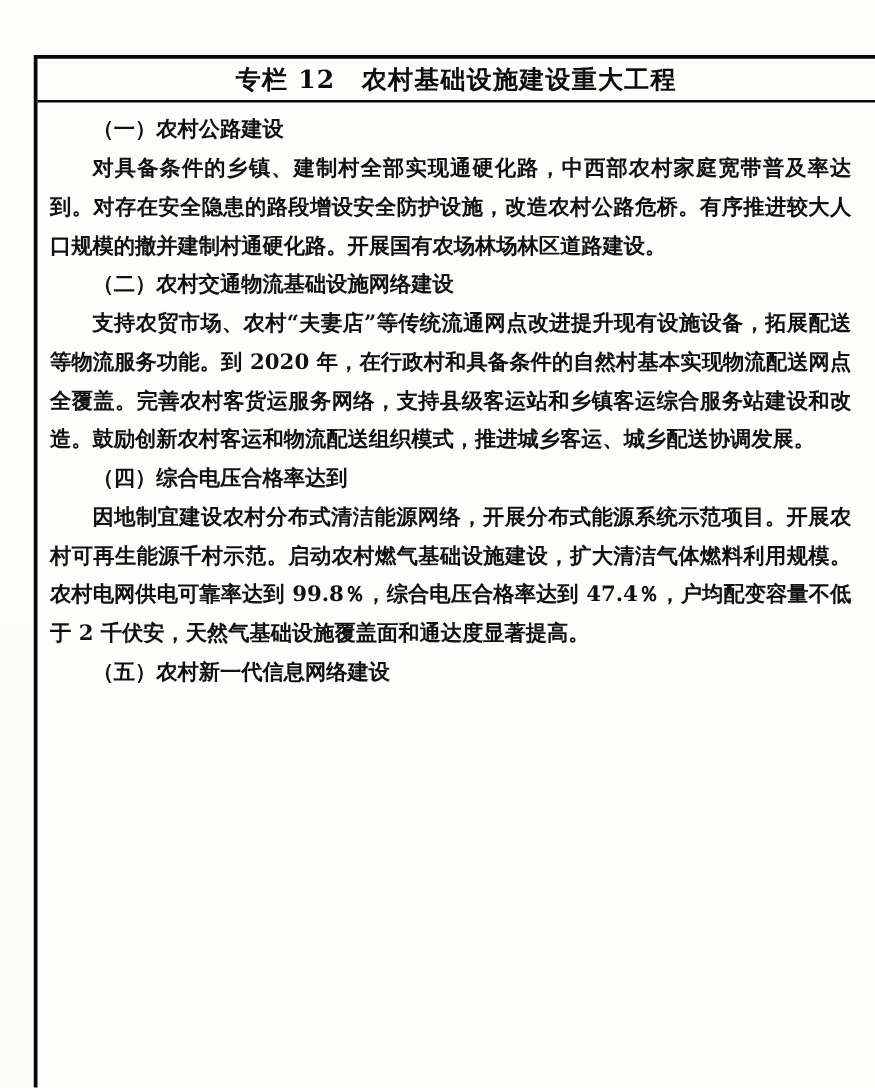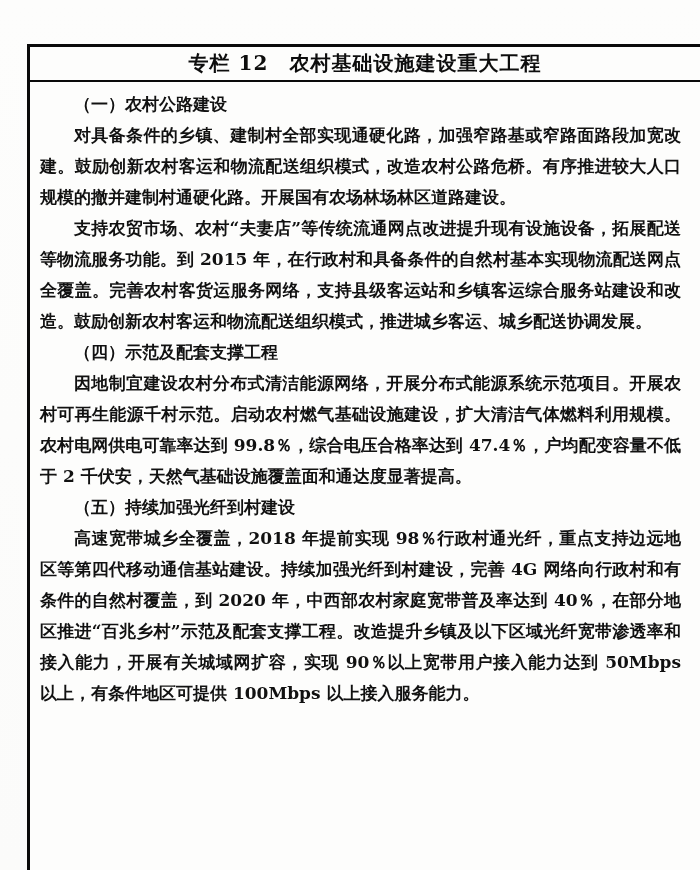--- a/index.html
+++ b/index.html
@@ -63,21 +63,21 @@
 </head>
 <body>
 
 <div class="page">
   <div class="frame">
     <div class="title-bar">
       <span class="title-text">专栏 12　农村基础设施建设重大工程</span>
     </div>
     <div class="box-body" id="box-body">
         <div class="sec-heading">（一）农村公路建设</div>
-        <div class="sec-para">对具备条件的乡镇、建制村全部实现通硬化路，加强窄路基或窄路面路段加宽改建。鼓励创新农村客运和物流配送组织模式，改造农村公路危桥。有序推进较大人口规模的撤并建制村通硬化路。开展国有农场林场林区道路建设。</div>
-        <div class="sec-para">支持农贸市场、农村“夫妻店”等传统流通网点改进提升现有设施设备，拓展配送等物流服务功能。到 2015 年，在行政村和具备条件的自然村基本实现物流配送网点全覆盖。完善农村客货运服务网络，支持县级客运站和乡镇客运综合服务站建设和改造。鼓励创新农村客运和物流配送组织模式，推进城乡客运、城乡配送协调发展。</div>
-        <div class="sec-heading">（四）示范及配套支撑工程</div>
+        <div class="sec-para">对具备条件的乡镇、建制村全部实现通硬化路，中西部农村家庭宽带普及率达到。对存在安全隐患的路段增设安全防护设施，改造农村公路危桥。有序推进较大人口规模的撤并建制村通硬化路。开展国有农场林场林区道路建设。</div>
+        <div class="sec-heading">（二）农村交通物流基础设施网络建设</div>
+        <div class="sec-para">支持农贸市场、农村“夫妻店”等传统流通网点改进提升现有设施设备，拓展配送等物流服务功能。到 2020 年，在行政村和具备条件的自然村基本实现物流配送网点全覆盖。完善农村客货运服务网络，支持县级客运站和乡镇客运综合服务站建设和改造。鼓励创新农村客运和物流配送组织模式，推进城乡客运、城乡配送协调发展。</div>
+        <div class="sec-heading">（四）综合电压合格率达到</div>
         <div class="sec-para">因地制宜建设农村分布式清洁能源网络，开展分布式能源系统示范项目。开展农村可再生能源千村示范。启动农村燃气基础设施建设，扩大清洁气体燃料利用规模。农村电网供电可靠率达到 99.8％，综合电压合格率达到 47.4％，户均配变容量不低于 2 千伏安，天然气基础设施覆盖面和通达度显著提高。</div>
-        <div class="sec-heading">（五）持续加强光纤到村建设</div>
-        <div class="sec-para">高速宽带城乡全覆盖，2018 年提前实现 98％行政村通光纤，重点支持边远地区等第四代移动通信基站建设。持续加强光纤到村建设，完善 4G 网络向行政村和有条件的自然村覆盖，到 2020 年，中西部农村家庭宽带普及率达到 40％，在部分地区推进“百兆乡村”示范及配套支撑工程。改造提升乡镇及以下区域光纤宽带渗透率和接入能力，开展有关城域网扩容，实现 90％以上宽带用户接入能力达到 50Mbps 以上，有条件地区可提供 100Mbps 以上接入服务能力。</div>
+        <div class="sec-heading">（五）农村新一代信息网络建设</div>
       </div>
   </div>
 </div>
 
 </body></html>

